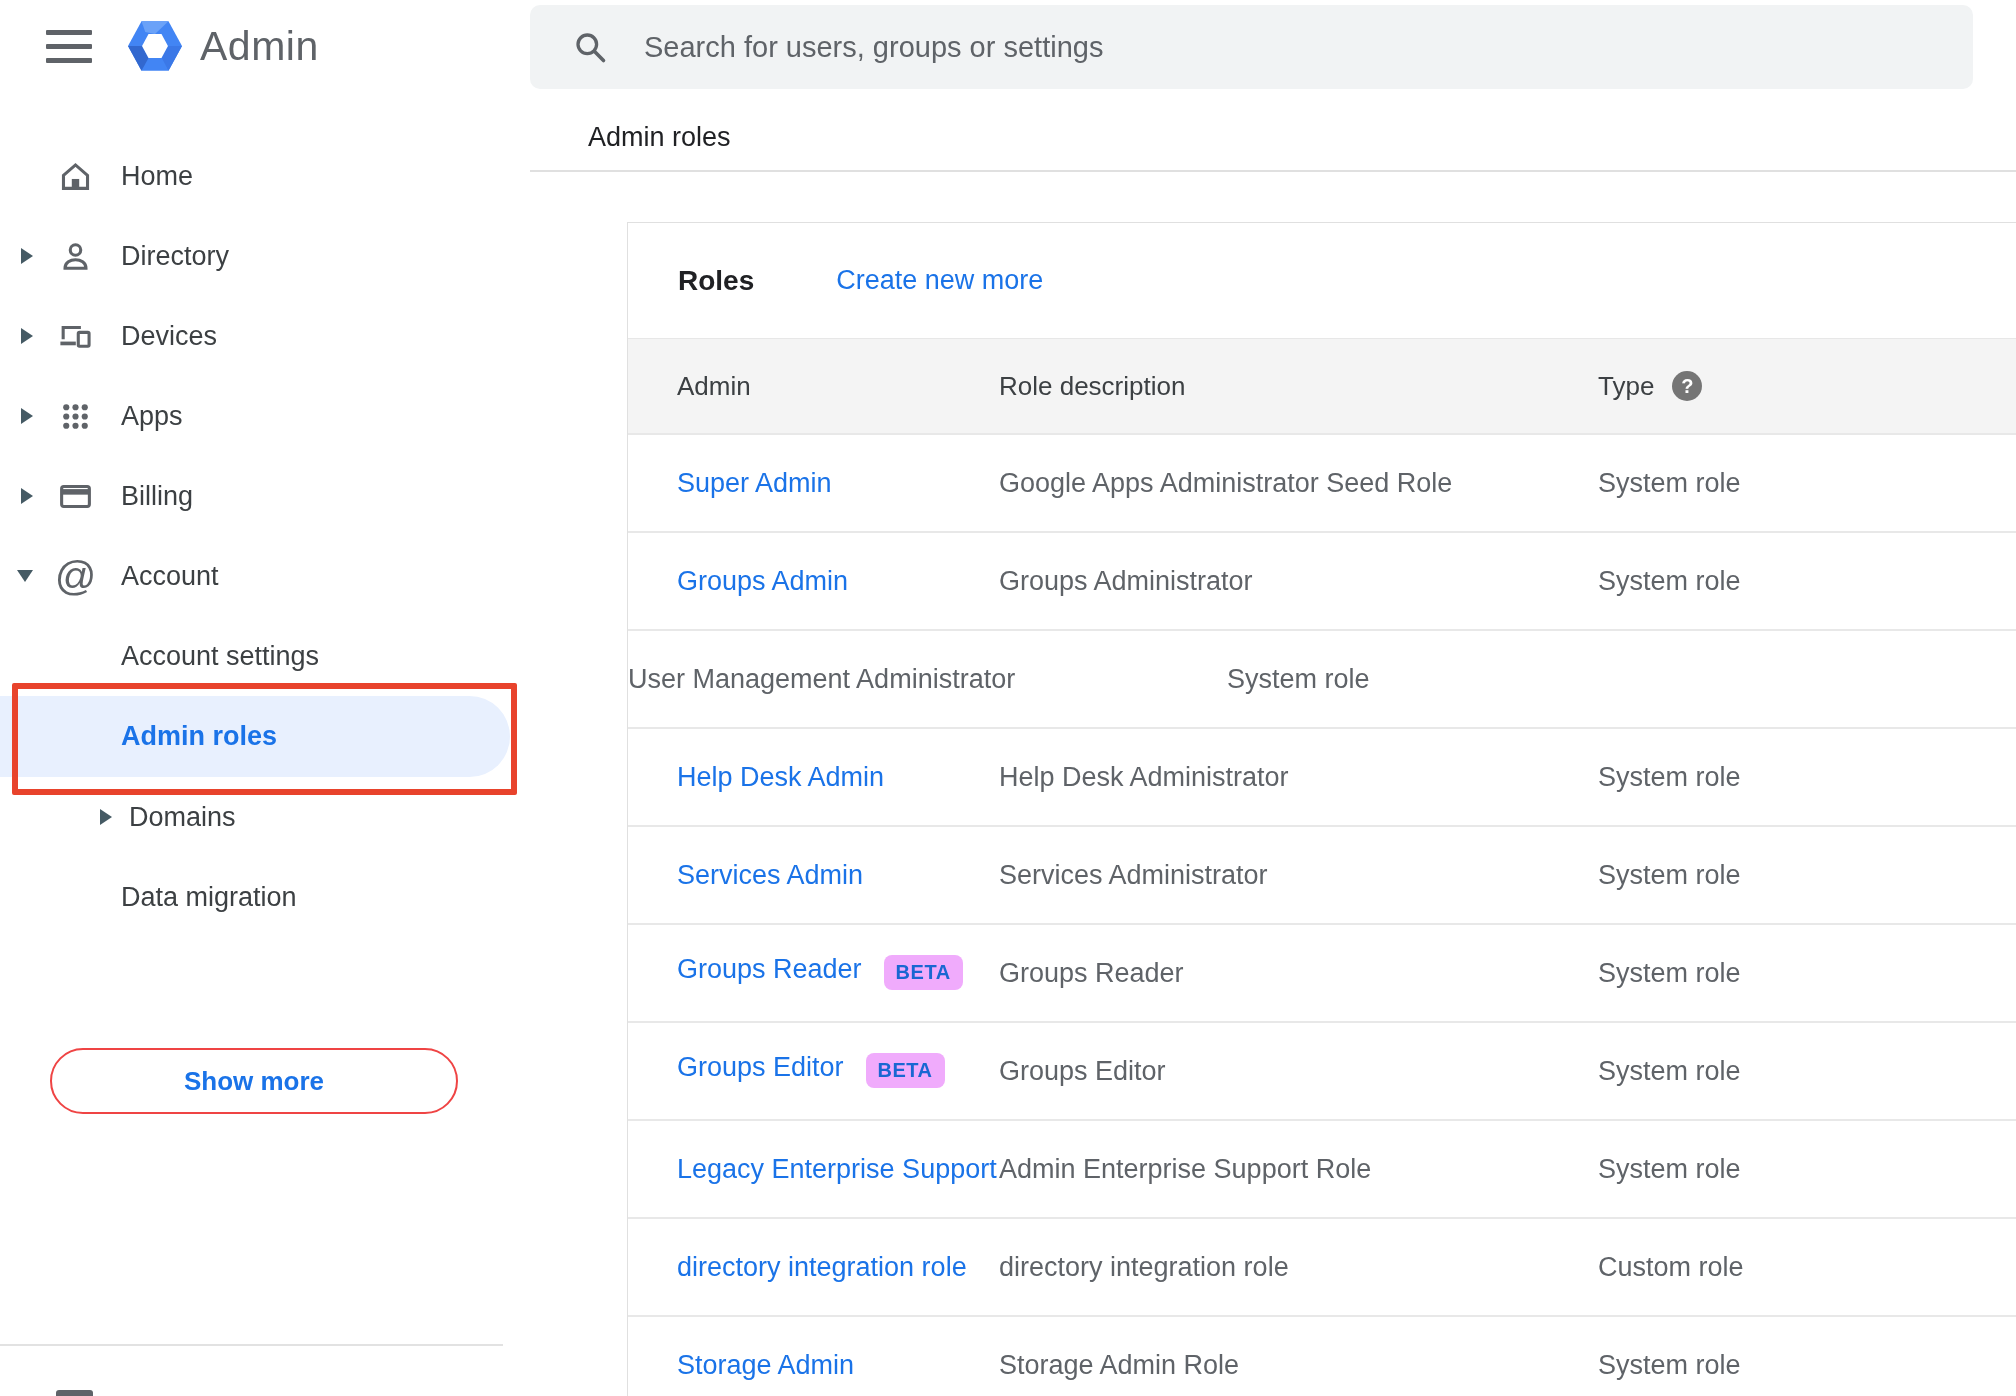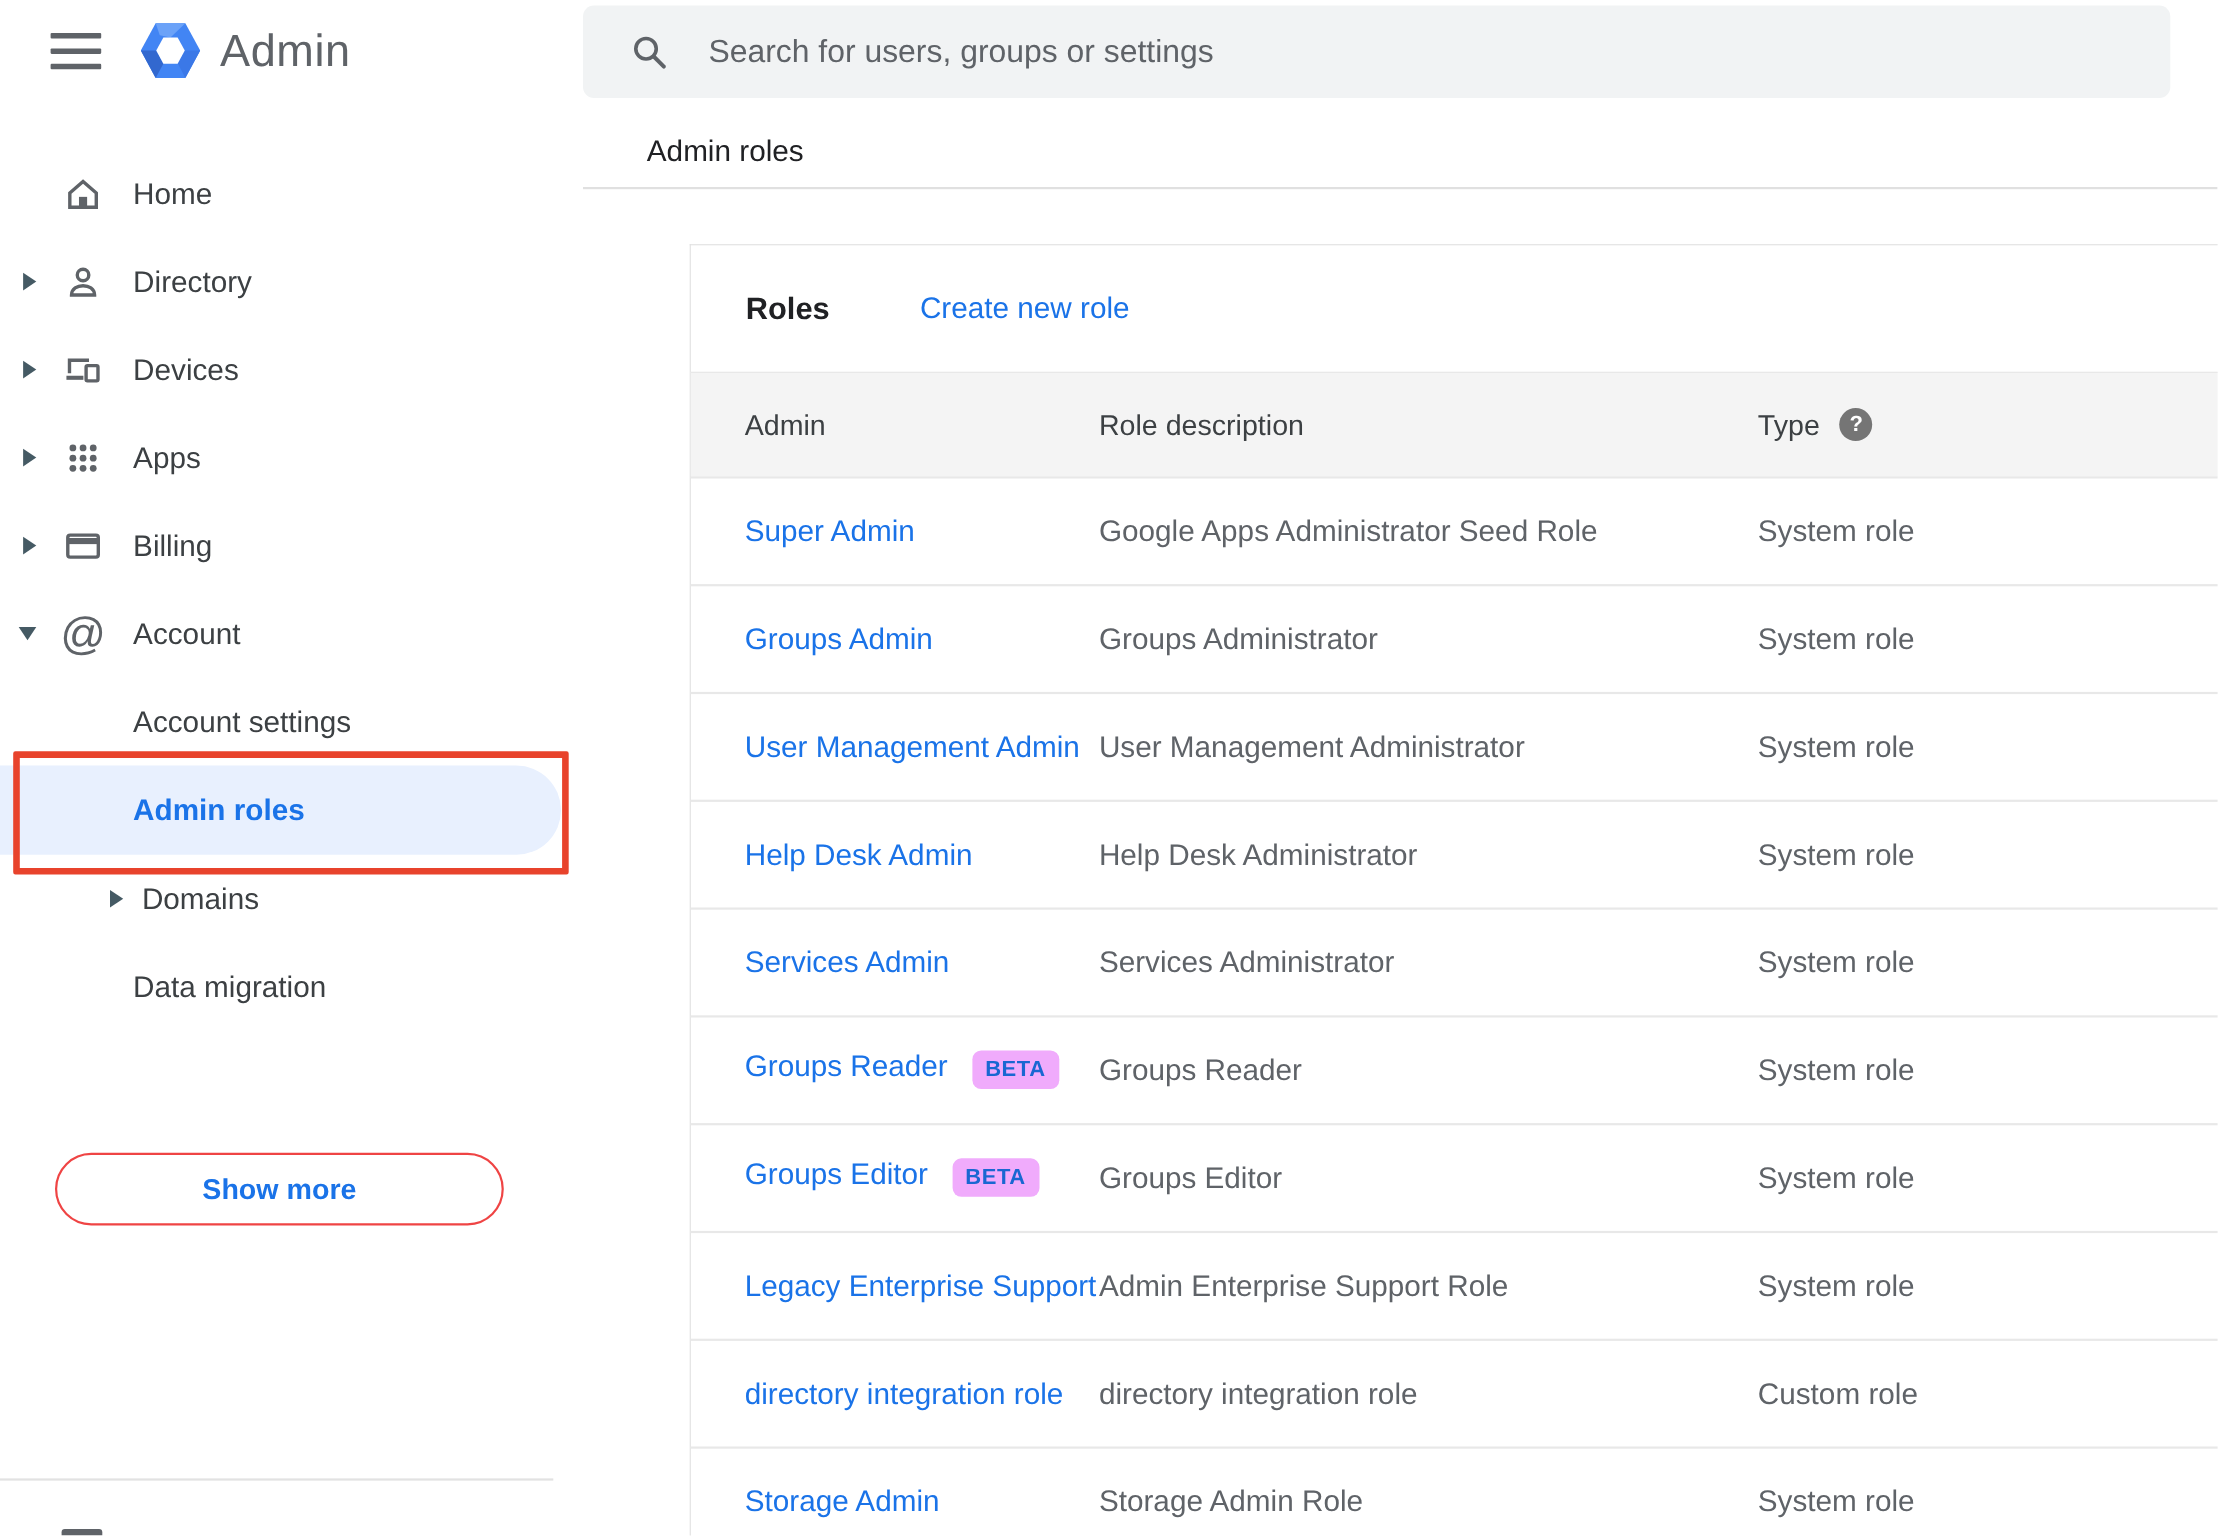--- a/index.html
+++ b/index.html
@@ -205,21 +205,21 @@
     </svg>
     <input class="search-input" type="text" placeholder="Search for users, groups or settings" style="">
   </div>
 
   <div class="breadcrumb">Admin roles</div>
   <div class="top-divider"></div>
 
   <div class="card">
     <div class="card-title-row">
       <span class="card-title">Roles</span>
-      <span class="create-link">Create new role</span>
+      <span class="create-link">Create new more</span>
     </div>
 
     <div class="thead">
       <div class="col-role th">Admin</div>
       <div class="col-desc th">Role description</div>
       <div class="col-type">
         <span class="th">Type</span>
         <span class="help-icon">?</span>
       </div>
     </div>
@@ -230,21 +230,20 @@
       <div class="col-type cell-type">System role</div>
     </div>
 
     <div class="trow">
       <div class="col-role"><a class="role-link">Groups Admin</a></div>
       <div class="col-desc cell-desc">Groups Administrator</div>
       <div class="col-type cell-type">System role</div>
     </div>
 
     <div class="trow">
-      <div class="col-role"><a class="role-link">User Management Admin</a></div>
       <div class="col-desc cell-desc">User Management Administrator</div>
       <div class="col-type cell-type">System role</div>
     </div>
 
     <div class="trow">
       <div class="col-role"><a class="role-link">Help Desk Admin</a></div>
       <div class="col-desc cell-desc">Help Desk Administrator</div>
       <div class="col-type cell-type">System role</div>
     </div>
 

